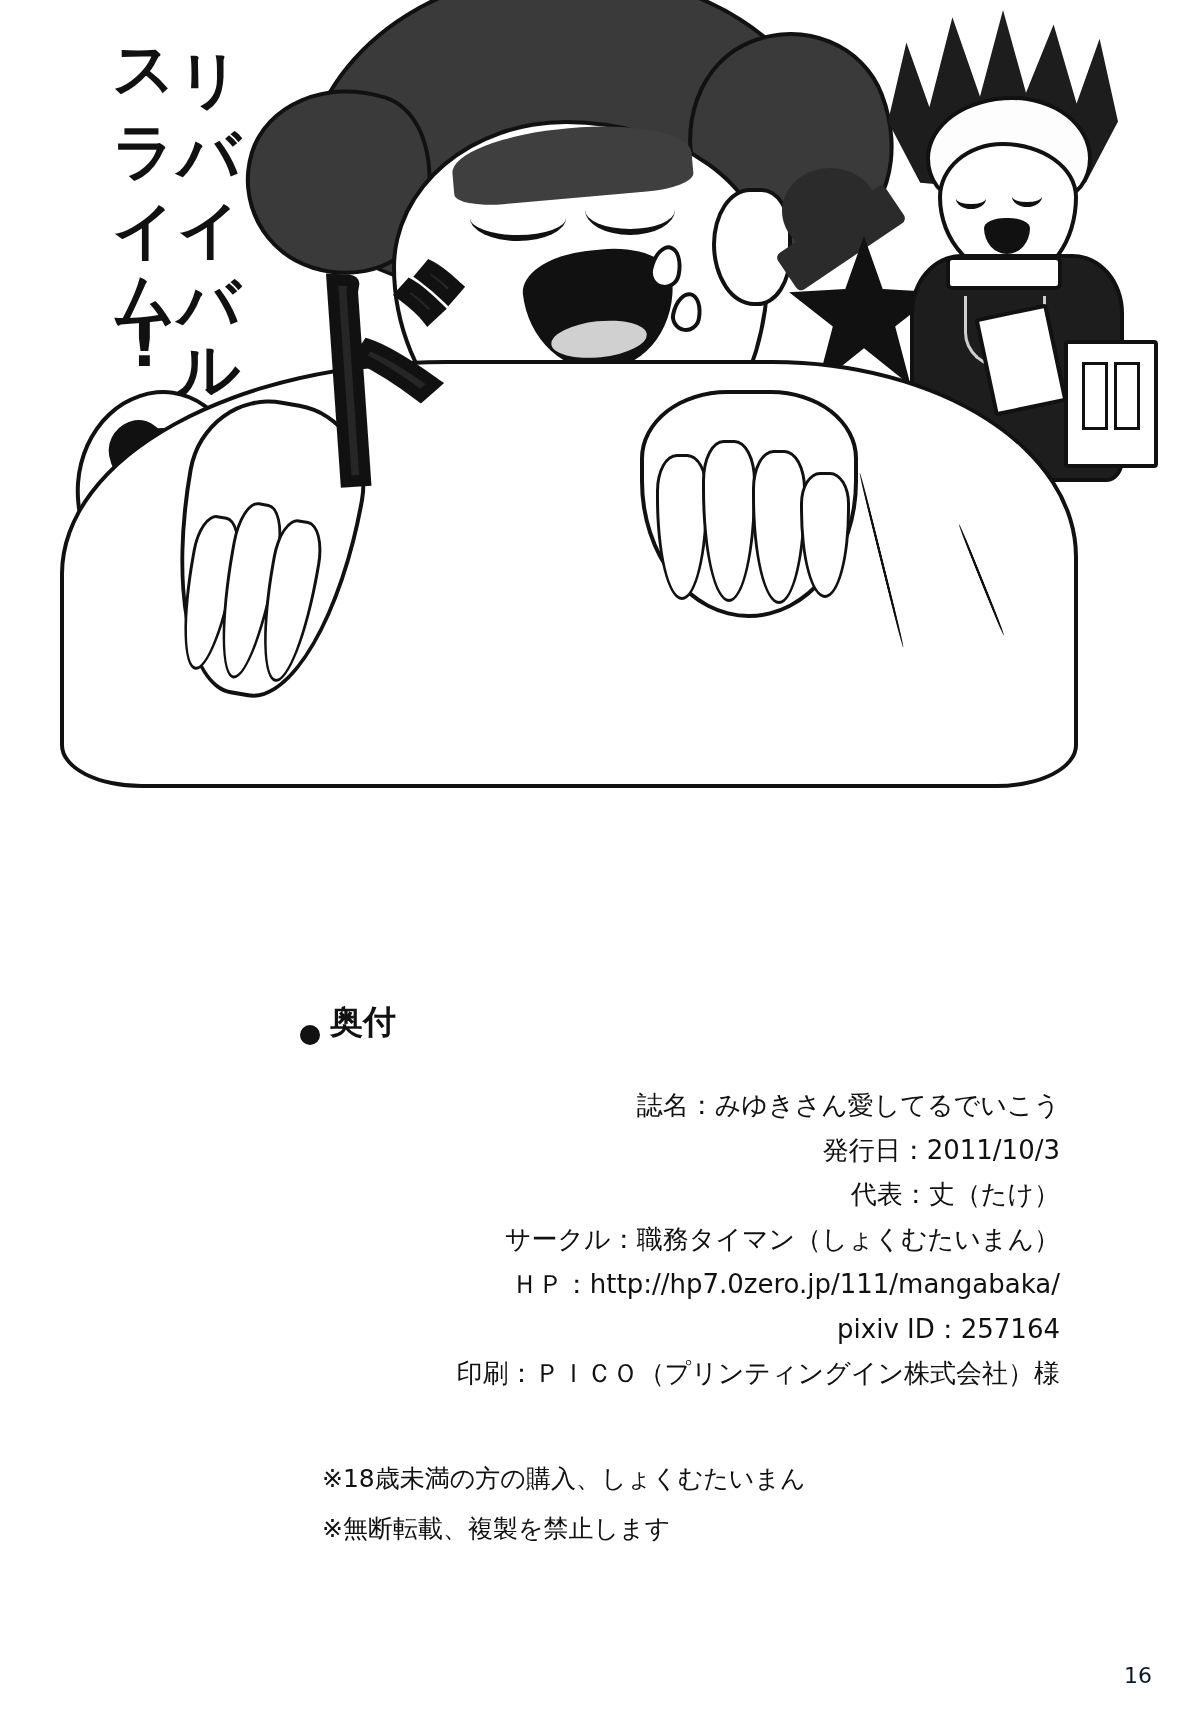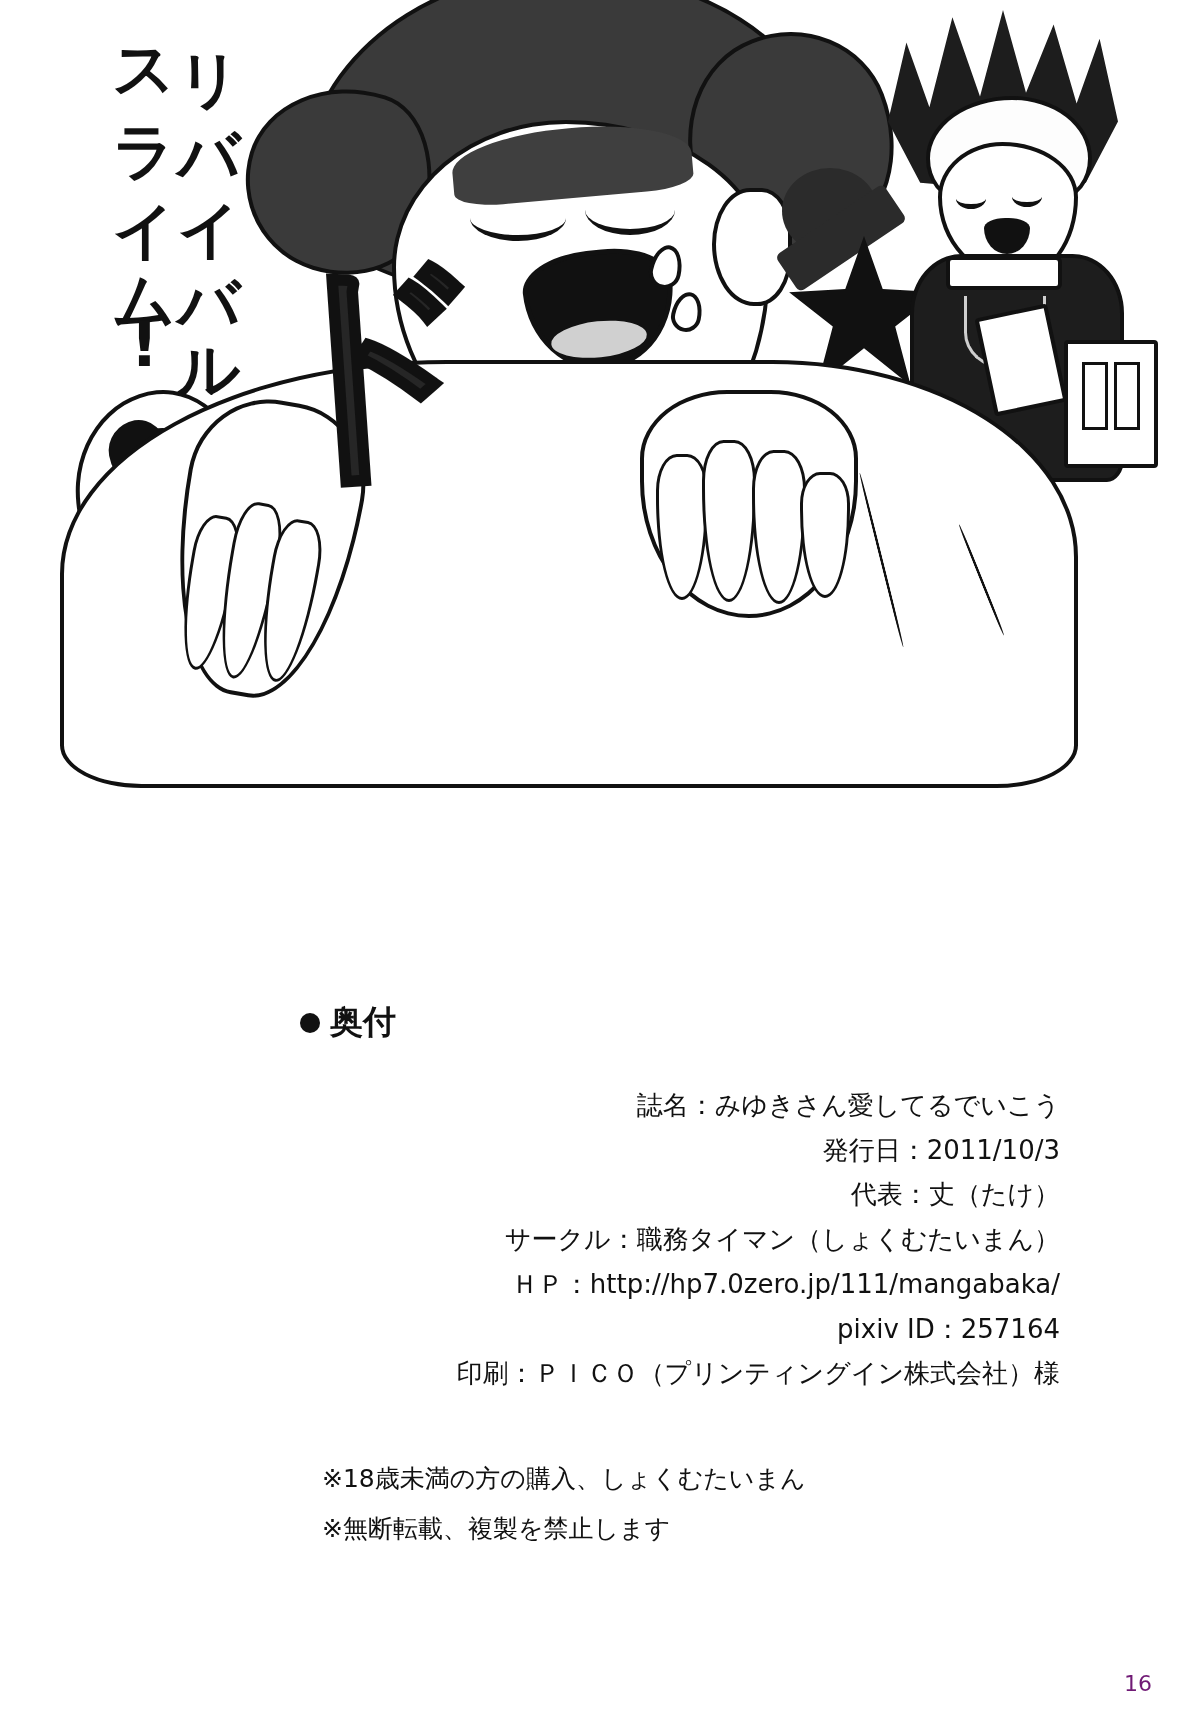--- a/index.html
+++ b/index.html
@@ -397,21 +397,21 @@
 
   
   .colophon {
     position: absolute;
     left: 300px;
     top: 1000px;
     width: 760px;
   }
   .colophon-heading {
     display: flex;
-    align-items: center;
+    align-items: flex-end;
     gap: 10px;
     font-family: "DejaVu Sans", sans-serif;
     font-size: 33px;
     font-weight: 700;
     color: #111;
     margin: 0 0 38px 0;
   }
   .bullet-dot {
     width: 20px;
     height: 20px;
@@ -440,24 +440,24 @@
   .notes div {
     font-family: "DejaVu Sans", sans-serif;
     font-size: 25px;
     line-height: 2.0;
     color: #111;
   }
 
   .page-number {
     position: absolute;
     right: 48px;
-    bottom: 22px;
+    bottom: 30px;
     font-family: "DejaVu Sans", sans-serif;
     font-size: 22px;
-    color: #701a75;
+    color: #0f172a;
   }
 </style>
 </head>
 <body>
 
 <div class="artwork">
 
   <div class="vtitle">リバイバル
 スライム!!</div>
 

